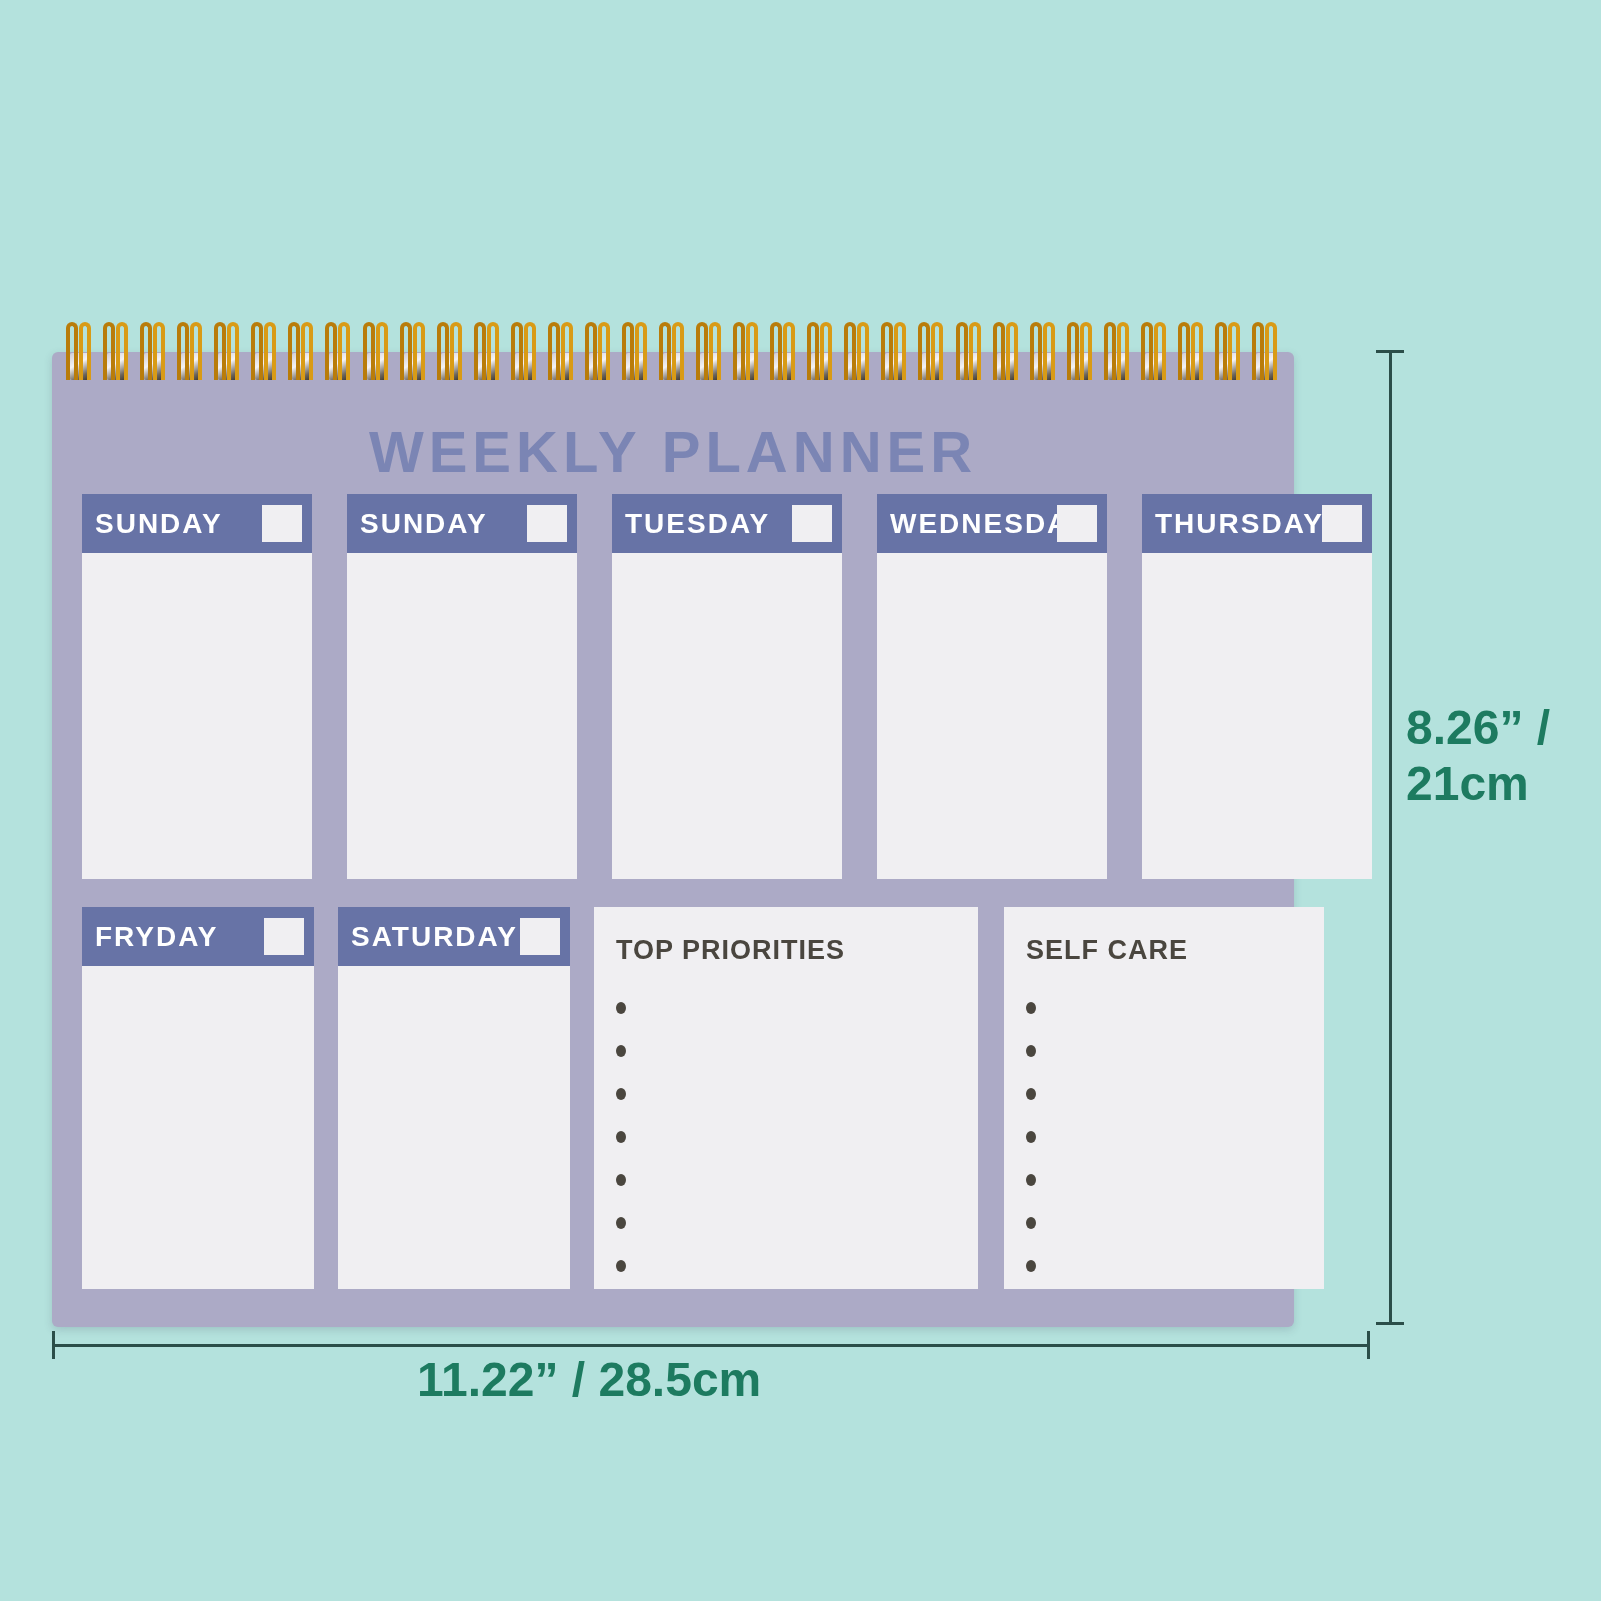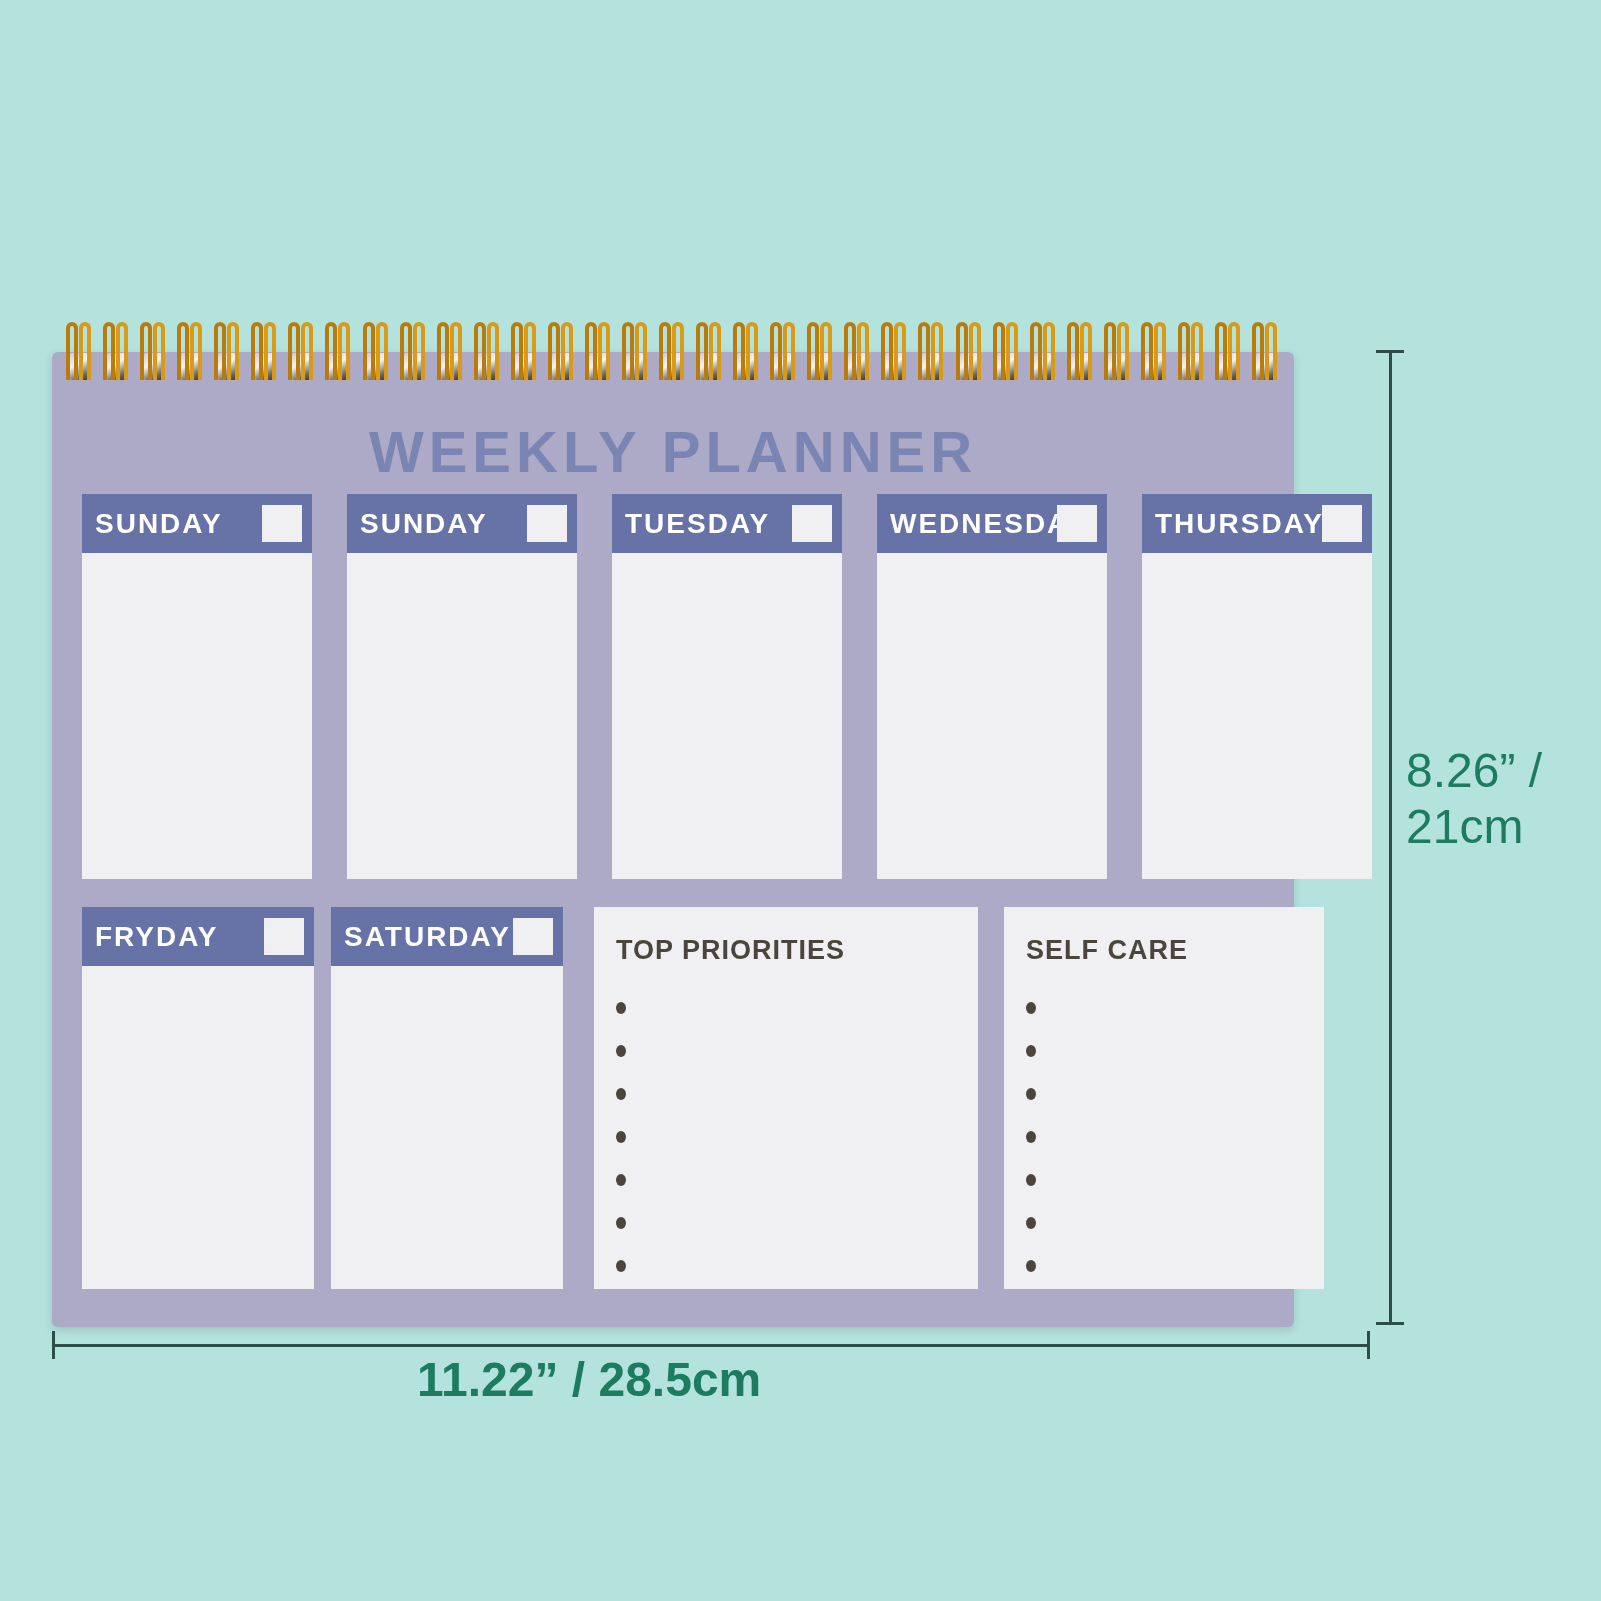--- a/index.html
+++ b/index.html
@@ -79,21 +79,21 @@
     white-space:nowrap;
   }
   .date-box{
     position:absolute;right:10px;top:11px;width:40px;height:37px;
     background:var(--paper-white);
   }
   .day-body{background:var(--paper-white);}
   .row1 .day-body{height:326px;}
   .row2 .day-body{height:323px;}
   .card-fryday{left:0;}
-  .card-saturday{left:249px;}
+  .card-saturday{left:256px;}
   
   .notes-card{
     position:absolute;top:0;height:382px;
     background:var(--paper-white);
   }
   .card-top-priorities{left:512px;width:384px;}
   .card-self-care{left:922px;width:320px;}
   .notes-title{
     padding:28px 0 0 22px;
     font-size:27px;font-weight:bold;letter-spacing:1px;
@@ -106,23 +106,23 @@
   .dot{width:10px;height:12px;border-radius:50%;background:var(--ink-dark);}
   
   .dim{position:absolute;background:var(--dimension-line);}
   .dim-v-line{left:1389px;top:352px;width:3px;height:973px;}
   .dim-v-cap-top{left:1376px;top:350px;width:28px;height:3px;}
   .dim-v-cap-bottom{left:1376px;top:1322px;width:28px;height:3px;}
   .dim-h-line{left:53px;top:1344px;width:1316px;height:3px;}
   .dim-h-cap-left{left:52px;top:1331px;width:3px;height:28px;}
   .dim-h-cap-right{left:1367px;top:1331px;width:3px;height:28px;}
   .dim-v-label{
-    position:absolute;left:1406px;top:743px;
+    position:absolute;left:1406px;top:700px;
     color:var(--dimension-green);
-    font-size:48px;font-weight:normal;line-height:56px;
+    font-size:48px;font-weight:bold;line-height:56px;
     white-space:nowrap;
   }
   .dim-h-label{
     position:absolute;left:417px;top:1352px;width:500px;
     text-align:left;
     color:var(--dimension-green);
     font-size:48px;font-weight:bold;
     white-space:nowrap;
   }
 </style>

